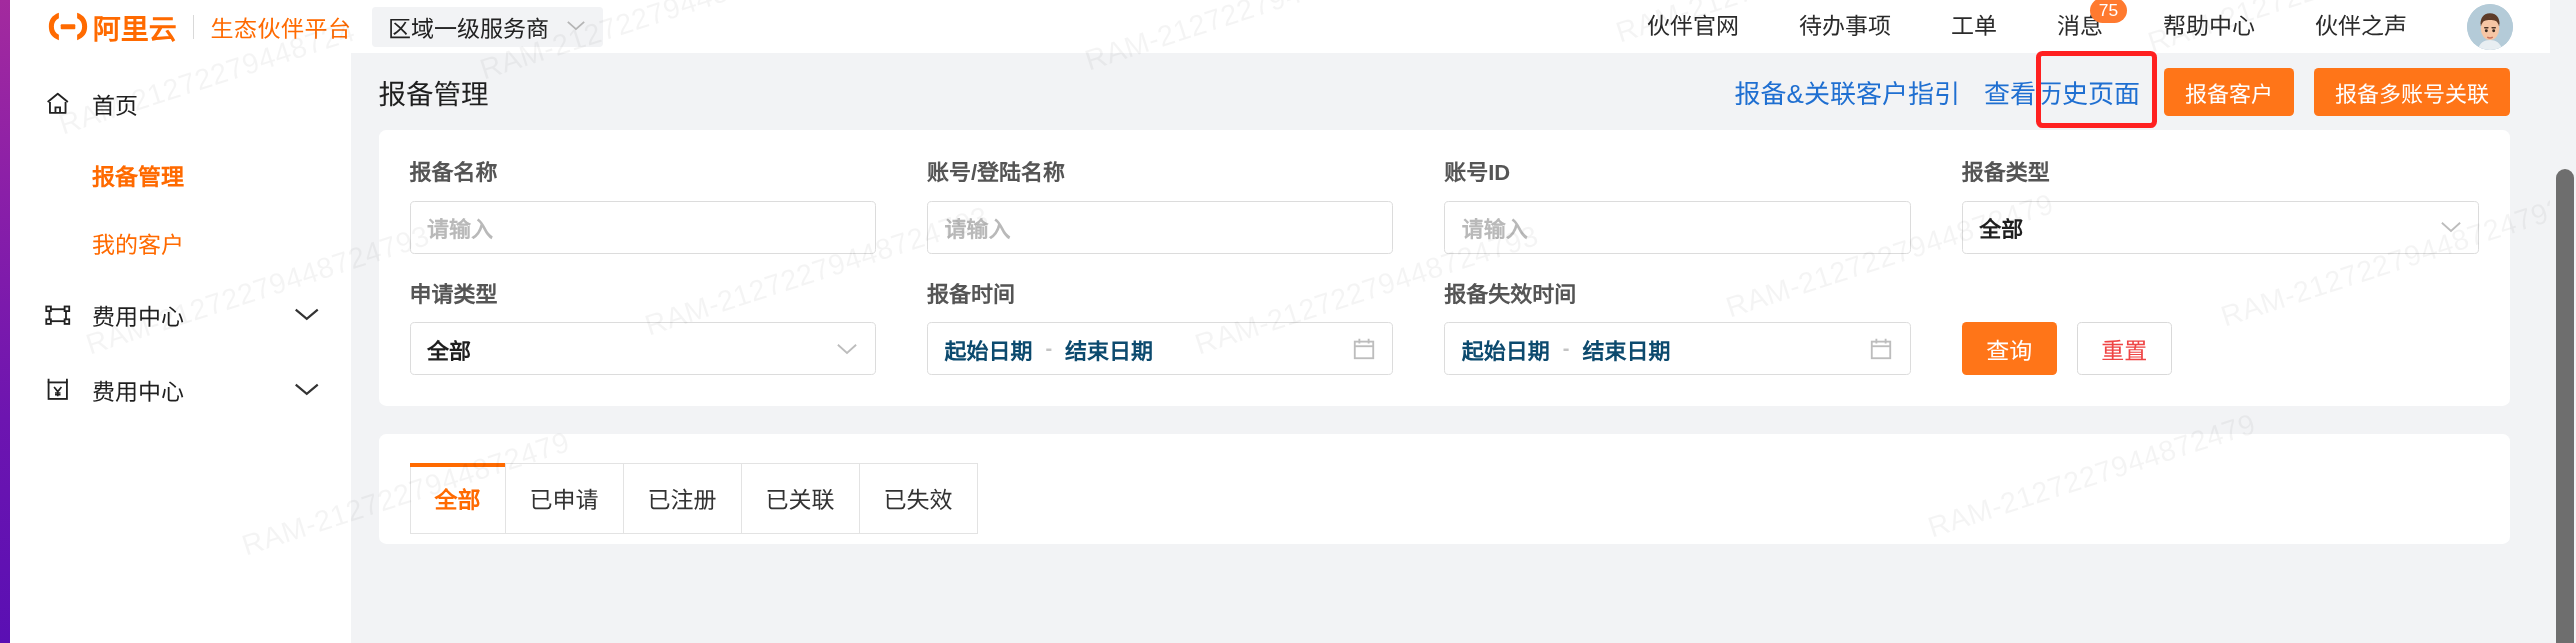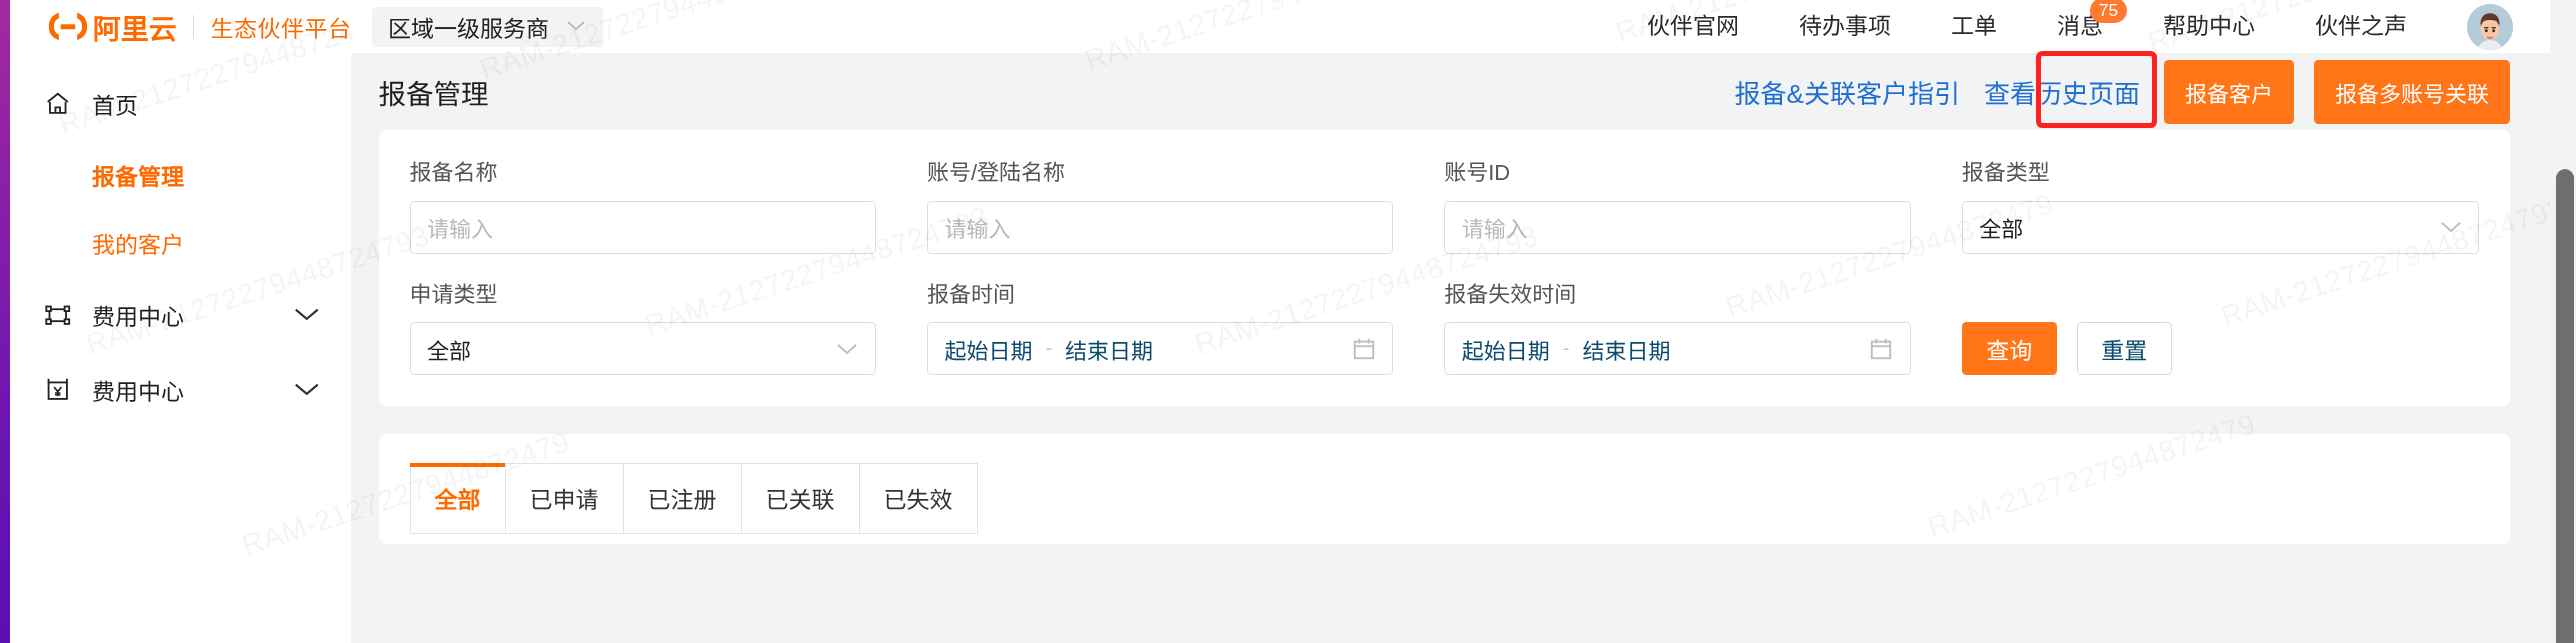--- a/index.html
+++ b/index.html
@@ -249,39 +249,39 @@
     gap: 0;
   }
   .link-action {
     font-size: 26px;
     color: #1f6fd1;
     cursor: pointer;
     white-space: nowrap;
     margin-right: 24px;
   }
   .btn {
-    height: 64px;
+    height: 48px;
     border-radius: 4.6px;
     display: inline-flex;
     align-items: center;
     justify-content: center;
     font-size: 22px;
     padding: 8px 20px;
     cursor: pointer;
     white-space: nowrap;
     box-sizing: border-box;
     border: 0.9px solid transparent;
   }
   .btn-primary {
     background: #ff7518;
     color: #ffffff;
   }
   .btn-default {
     background: #ffffff;
-    color: #0c4a6e;
+    color: #ef4444;
     border: 0.9px solid #d9d9d9;
   }
   .btn-gap { margin-left: 20px; }
 
   
   .highlight-box {
     position: absolute;
     left: 2036px; top: 51px;
     width: 121px; height: 77px;
     border: 5.5px solid #ff2020;
@@ -302,20 +302,21 @@
   }
   .form-row {
     display: flex;
     gap: 0;
   }
   .form-row + .form-row { margin-top: 22px; }
   .form-col {
     width: 25%;
     box-sizing: border-box;
     padding-right: 51px;
+    font-weight: bold;
   }
   .form-col:last-child { padding-right: 0; }
   .fl {
     font-size: 22px;
     color: #555555;
     margin-bottom: 14.7px;
     display: block;
     white-space: nowrap;
   }
   .fi {

